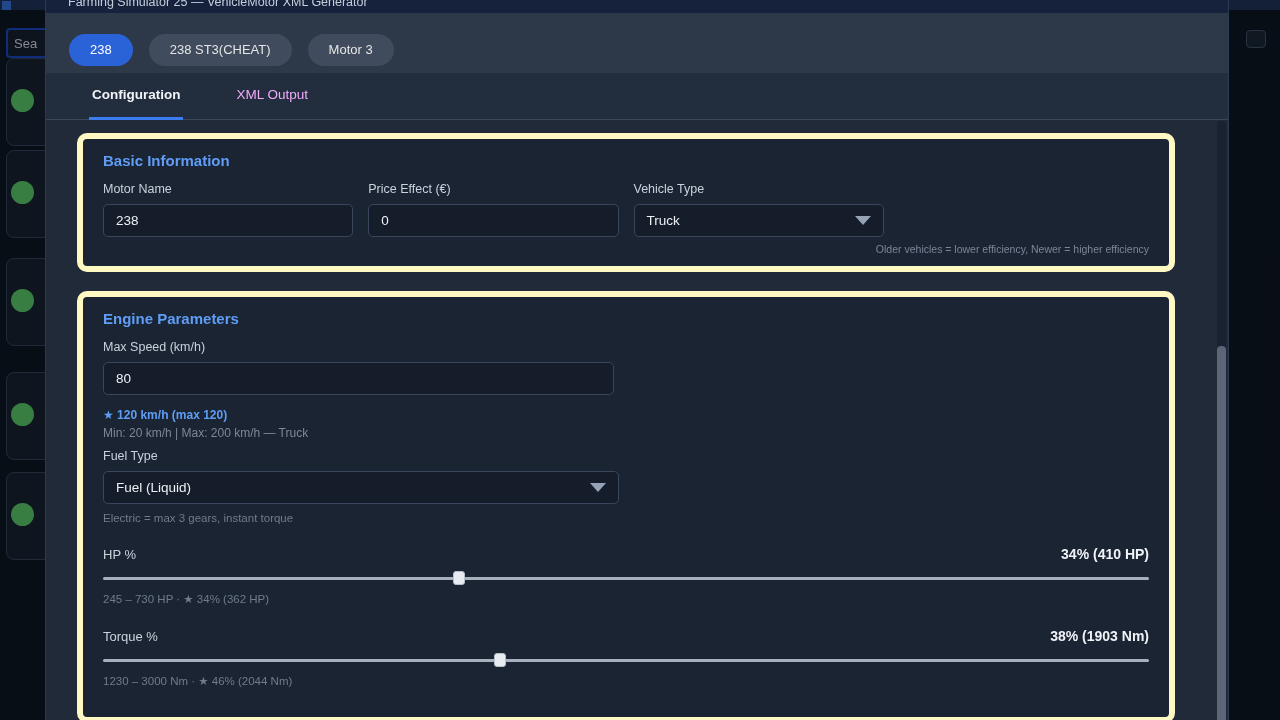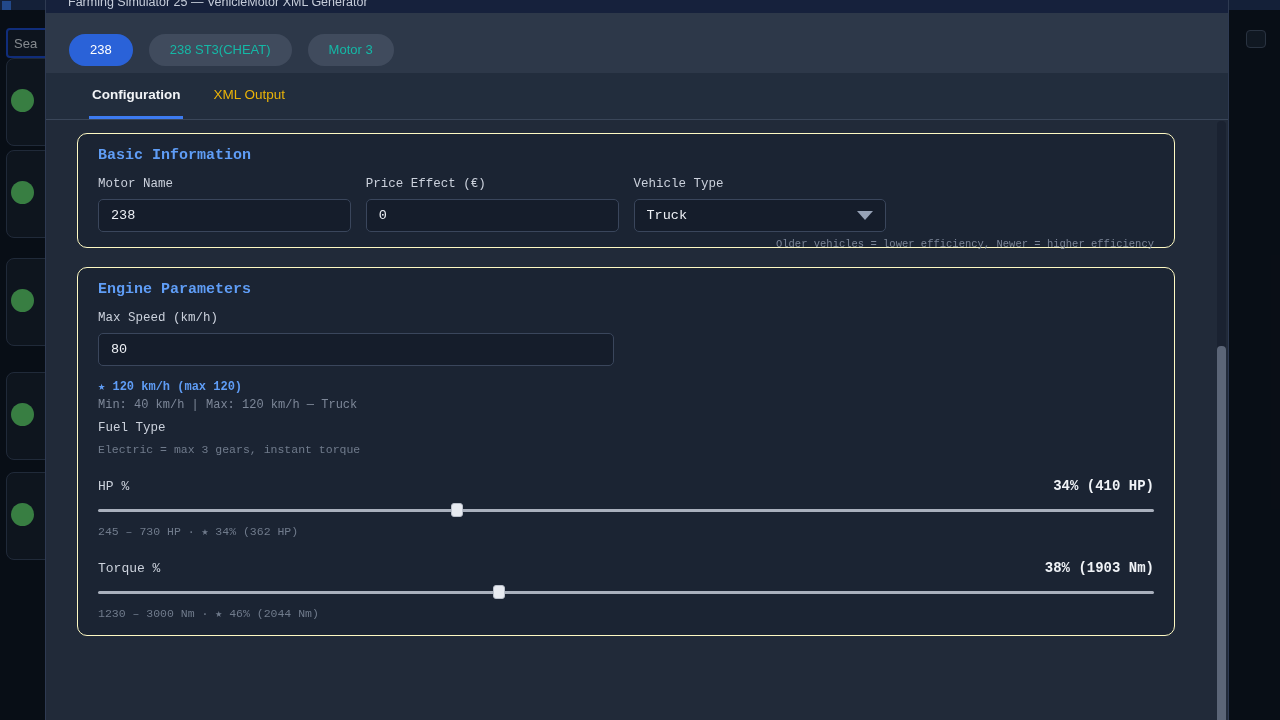--- a/index.html
+++ b/index.html
@@ -22,32 +22,32 @@
   .overlay   { position:absolute; inset:0; background:rgba(3,6,12,0.45); }
 
   
   .modal { position:absolute; left:45px; top:-10px; width:1184px; height:748px;
            background:#212a39; border:1px solid #2e3a52; border-radius:10px; overflow:hidden; }
   .titlebar { position:absolute; top:0; left:0; right:0; height:22px; background:#16213c;
               color:#c6cdda; font-size:12.5px; line-height:22px; padding-left:22px; }
   .pillband { position:absolute; top:22px; left:0; right:0; height:60px; background:#2d3849;
               display:flex; align-items:flex-start; padding:21px 0 0 23px; gap:16px; }
   .pill { height:32px; line-height:32px; border-radius:16px; padding:0 21px; font-size:13px;
-          background:#404b5d; color:#14b8a6; cursor:pointer; }
+          background:#404b5d; color:#e5e5e5; cursor:pointer; }
   .pill.active { background:#2a62d8; color:#ffffff; }
   .tabband { position:absolute; top:82px; left:0; right:0; height:47px; background:#222d3d;
-             border-bottom:1px solid #3a4659; display:flex; padding-left:43px; gap:27px; }
-  .vtab { font-size:13.5px; line-height:44px; color:#eab308; padding:0 3px; cursor:pointer;
+             border-bottom:1px solid #3a4659; display:flex; padding-left:43px; gap:50px;align-items:center; }
+  .vtab { font-size:13.5px; line-height:44px; color:#f0abfc; padding:0 3px; cursor:pointer;
           border-bottom:3px solid transparent; }
   .vtab.active { color:#f2f4f7; font-weight:bold; border-bottom-color:#3d7bf0; }
 
   .content { position:absolute; top:129px; left:0; right:12px; bottom:0;
              padding:13px 41px 0 31px; overflow:hidden; }
-  .section { position:relative; border:1px solid #fef9c3; border-radius:10px; background:#1b2433;
-             padding:13px 20px 15px 20px;font-family:Liberation Mono, monospace; }
+  .section { position:relative; border:6px solid #fef9c3; border-radius:10px; background:#1b2433;
+             padding:13px 20px 29px 20px; }
   .section + .section { margin-top:19px; }
   .sec-heading { color:#5f9df6; font-size:15px; font-weight:bold; margin-bottom:13px; }
 
   .grid4 { display:grid; grid-template-columns:repeat(4,1fr); column-gap:15px; }
   .grid2 { display:grid; grid-template-columns:repeat(2,1fr); column-gap:24px; }
   .f-label { font-size:12.5px; color:#cbd1dc; margin-bottom:8px; }
   .t-input { width:100%; height:33px; background:#151d2b; border:1px solid #3a465c;
              border-radius:5px; color:#edf0f5; font-size:13.5px; padding:0 12px;
              font-family:inherit; outline:none; }
   .sel { width:100%; height:33px; background:#151d2b; border:1px solid #3a465c; border-radius:5px;
@@ -141,25 +141,29 @@
     </div>
 
     <div class="section">
       <div class="sec-heading">Engine Parameters</div>
 
       <div class="grid2">
         <div>
           <div class="f-label">Max Speed (km/h)</div>
           <input class="t-input" value="80" style="">
           <div class="star-note">★ 120 km/h  (max 120)</div>
-          <div class="range-note">Min: 40 km/h | Max: 120 km/h — Truck</div>
+          <div class="range-note">Min: 20 km/h | Max: 200 km/h — Truck</div>
         </div>
       </div>
 
       <div class="f-label fuel-label">Fuel Type</div>
+      <div class="sel half">
+        <span>Fuel (Liquid)</span>
+        <span class="caret"></span>
+      </div>
       <div class="hint">Electric = max 3 gears, instant torque</div>
 
       <div class="slider-block">
         <div class="slider-head">
           <span class="s-label">HP %</span>
           <span class="s-value">34%  (410 HP)</span>
         </div>
         <div class="track-wrap">
           <div class="track"></div>
           <div class="thumb" style="left: calc(34% - 6px);"></div>

